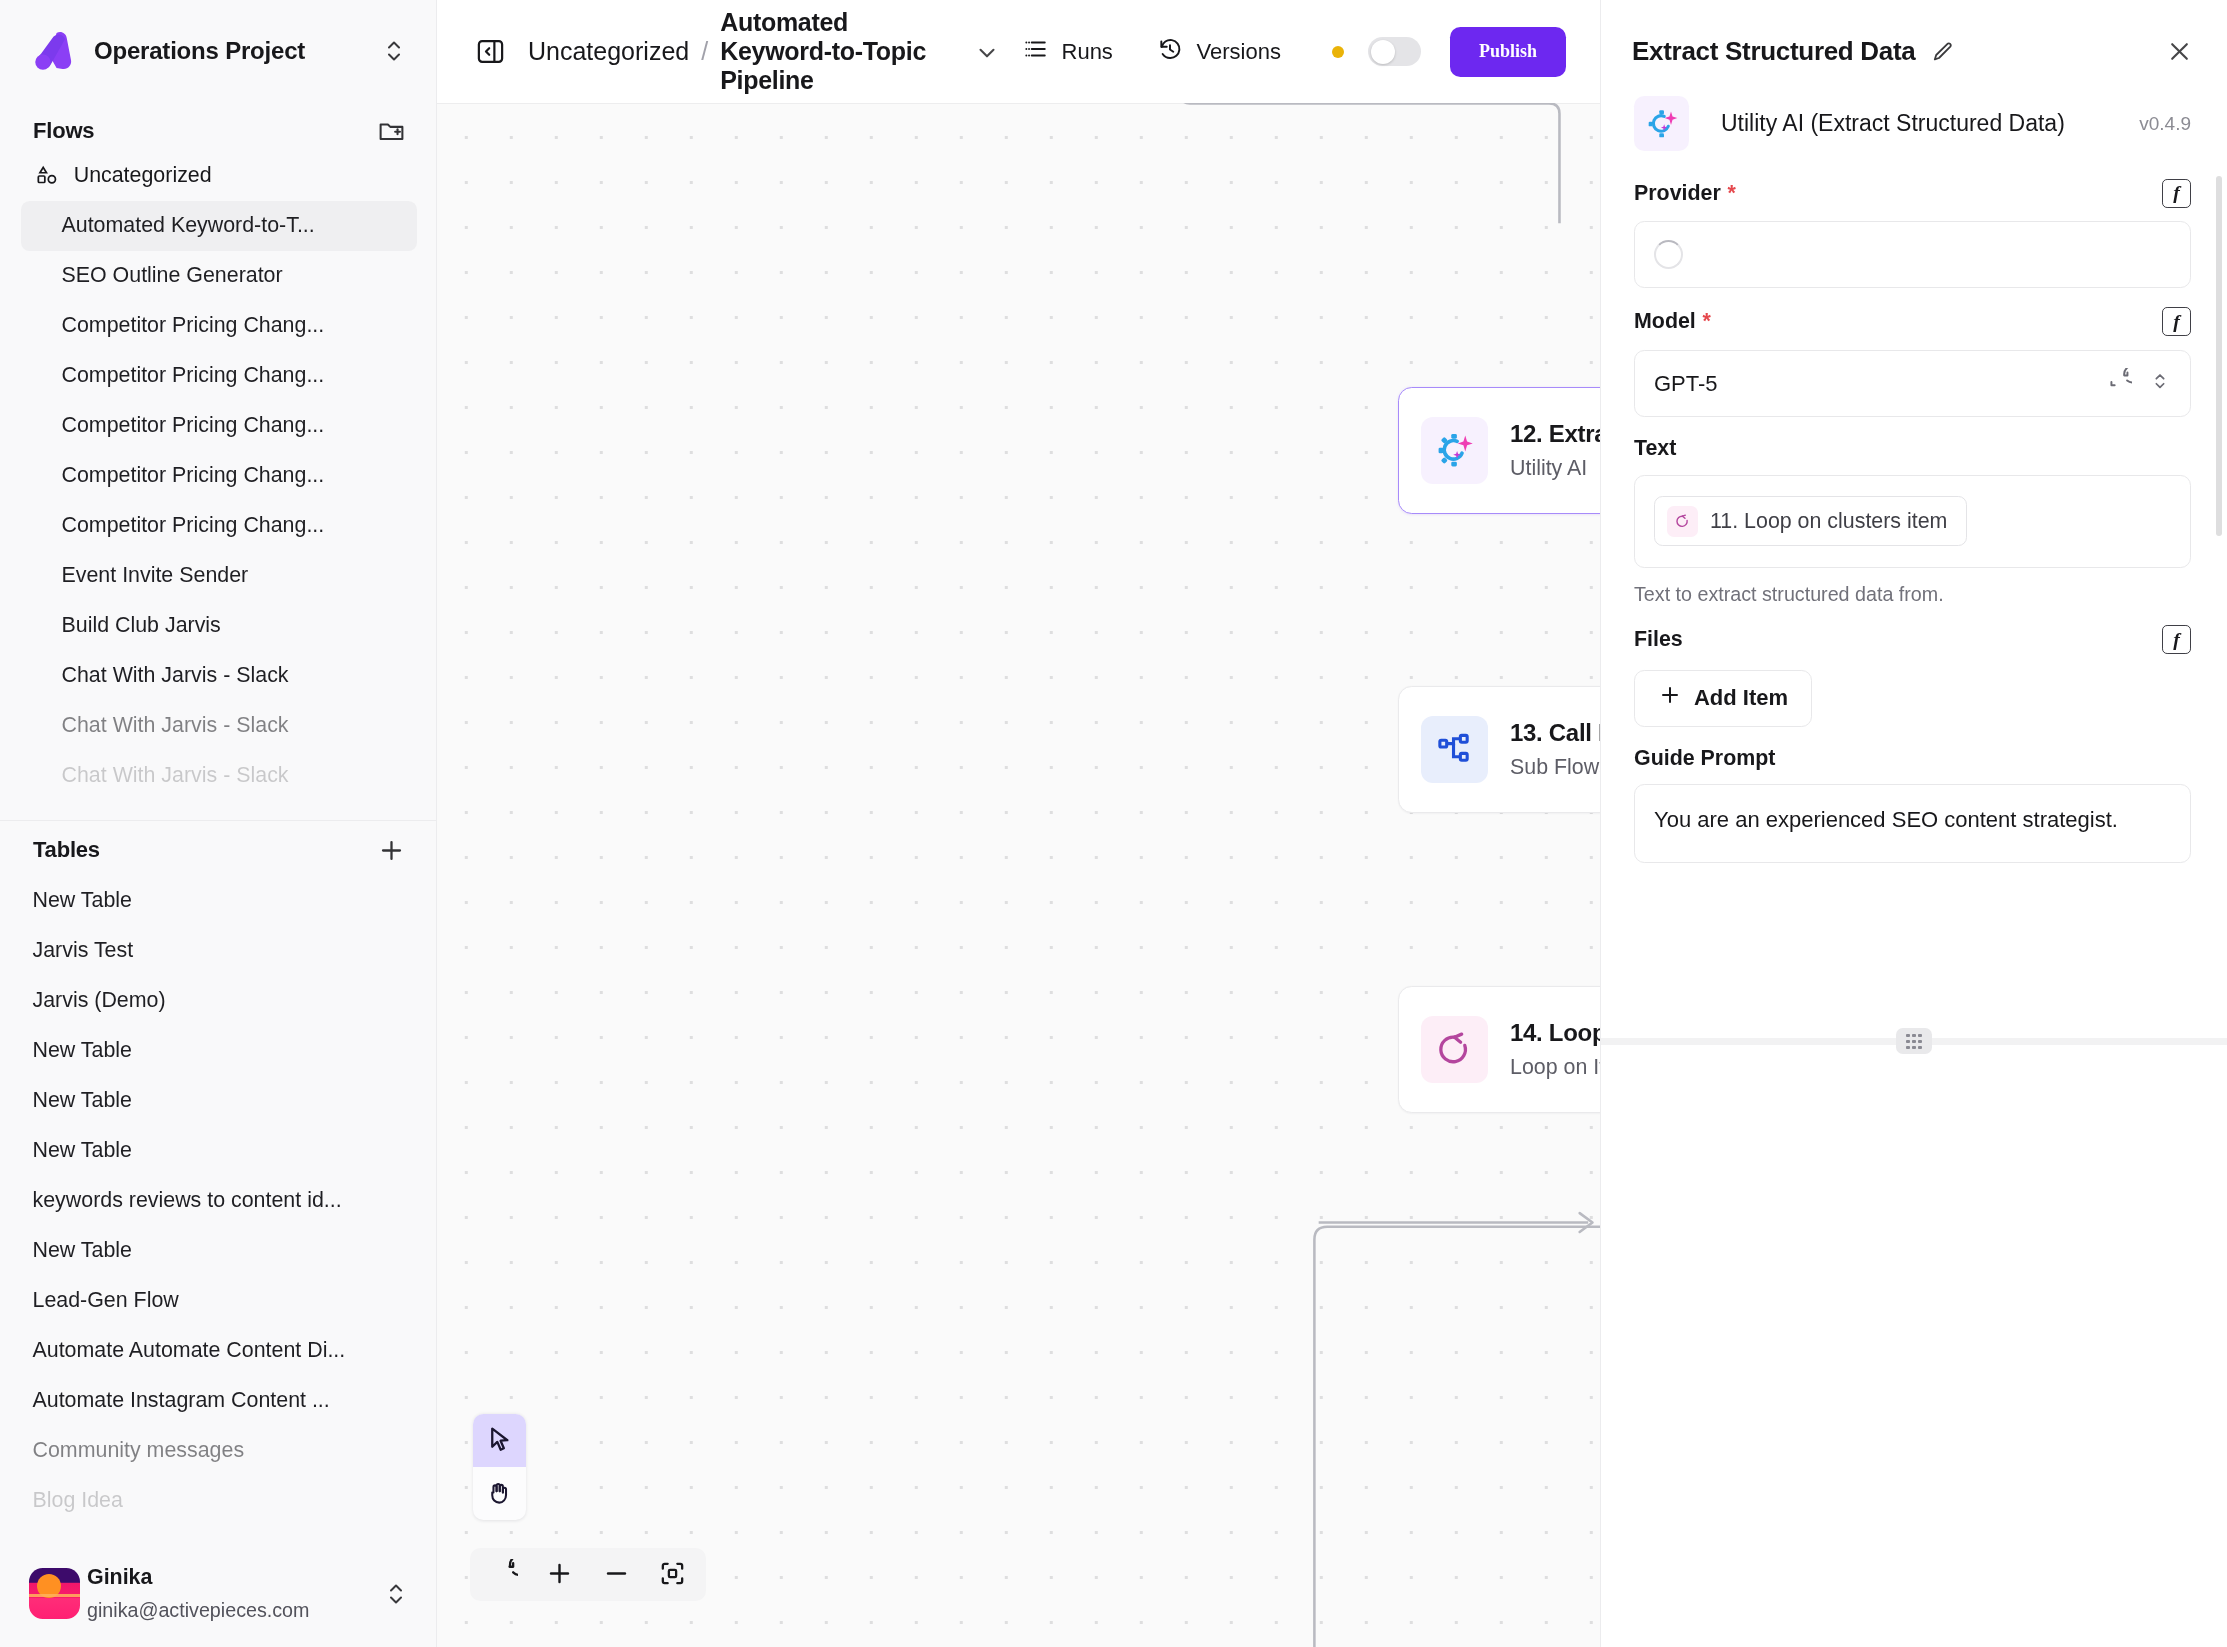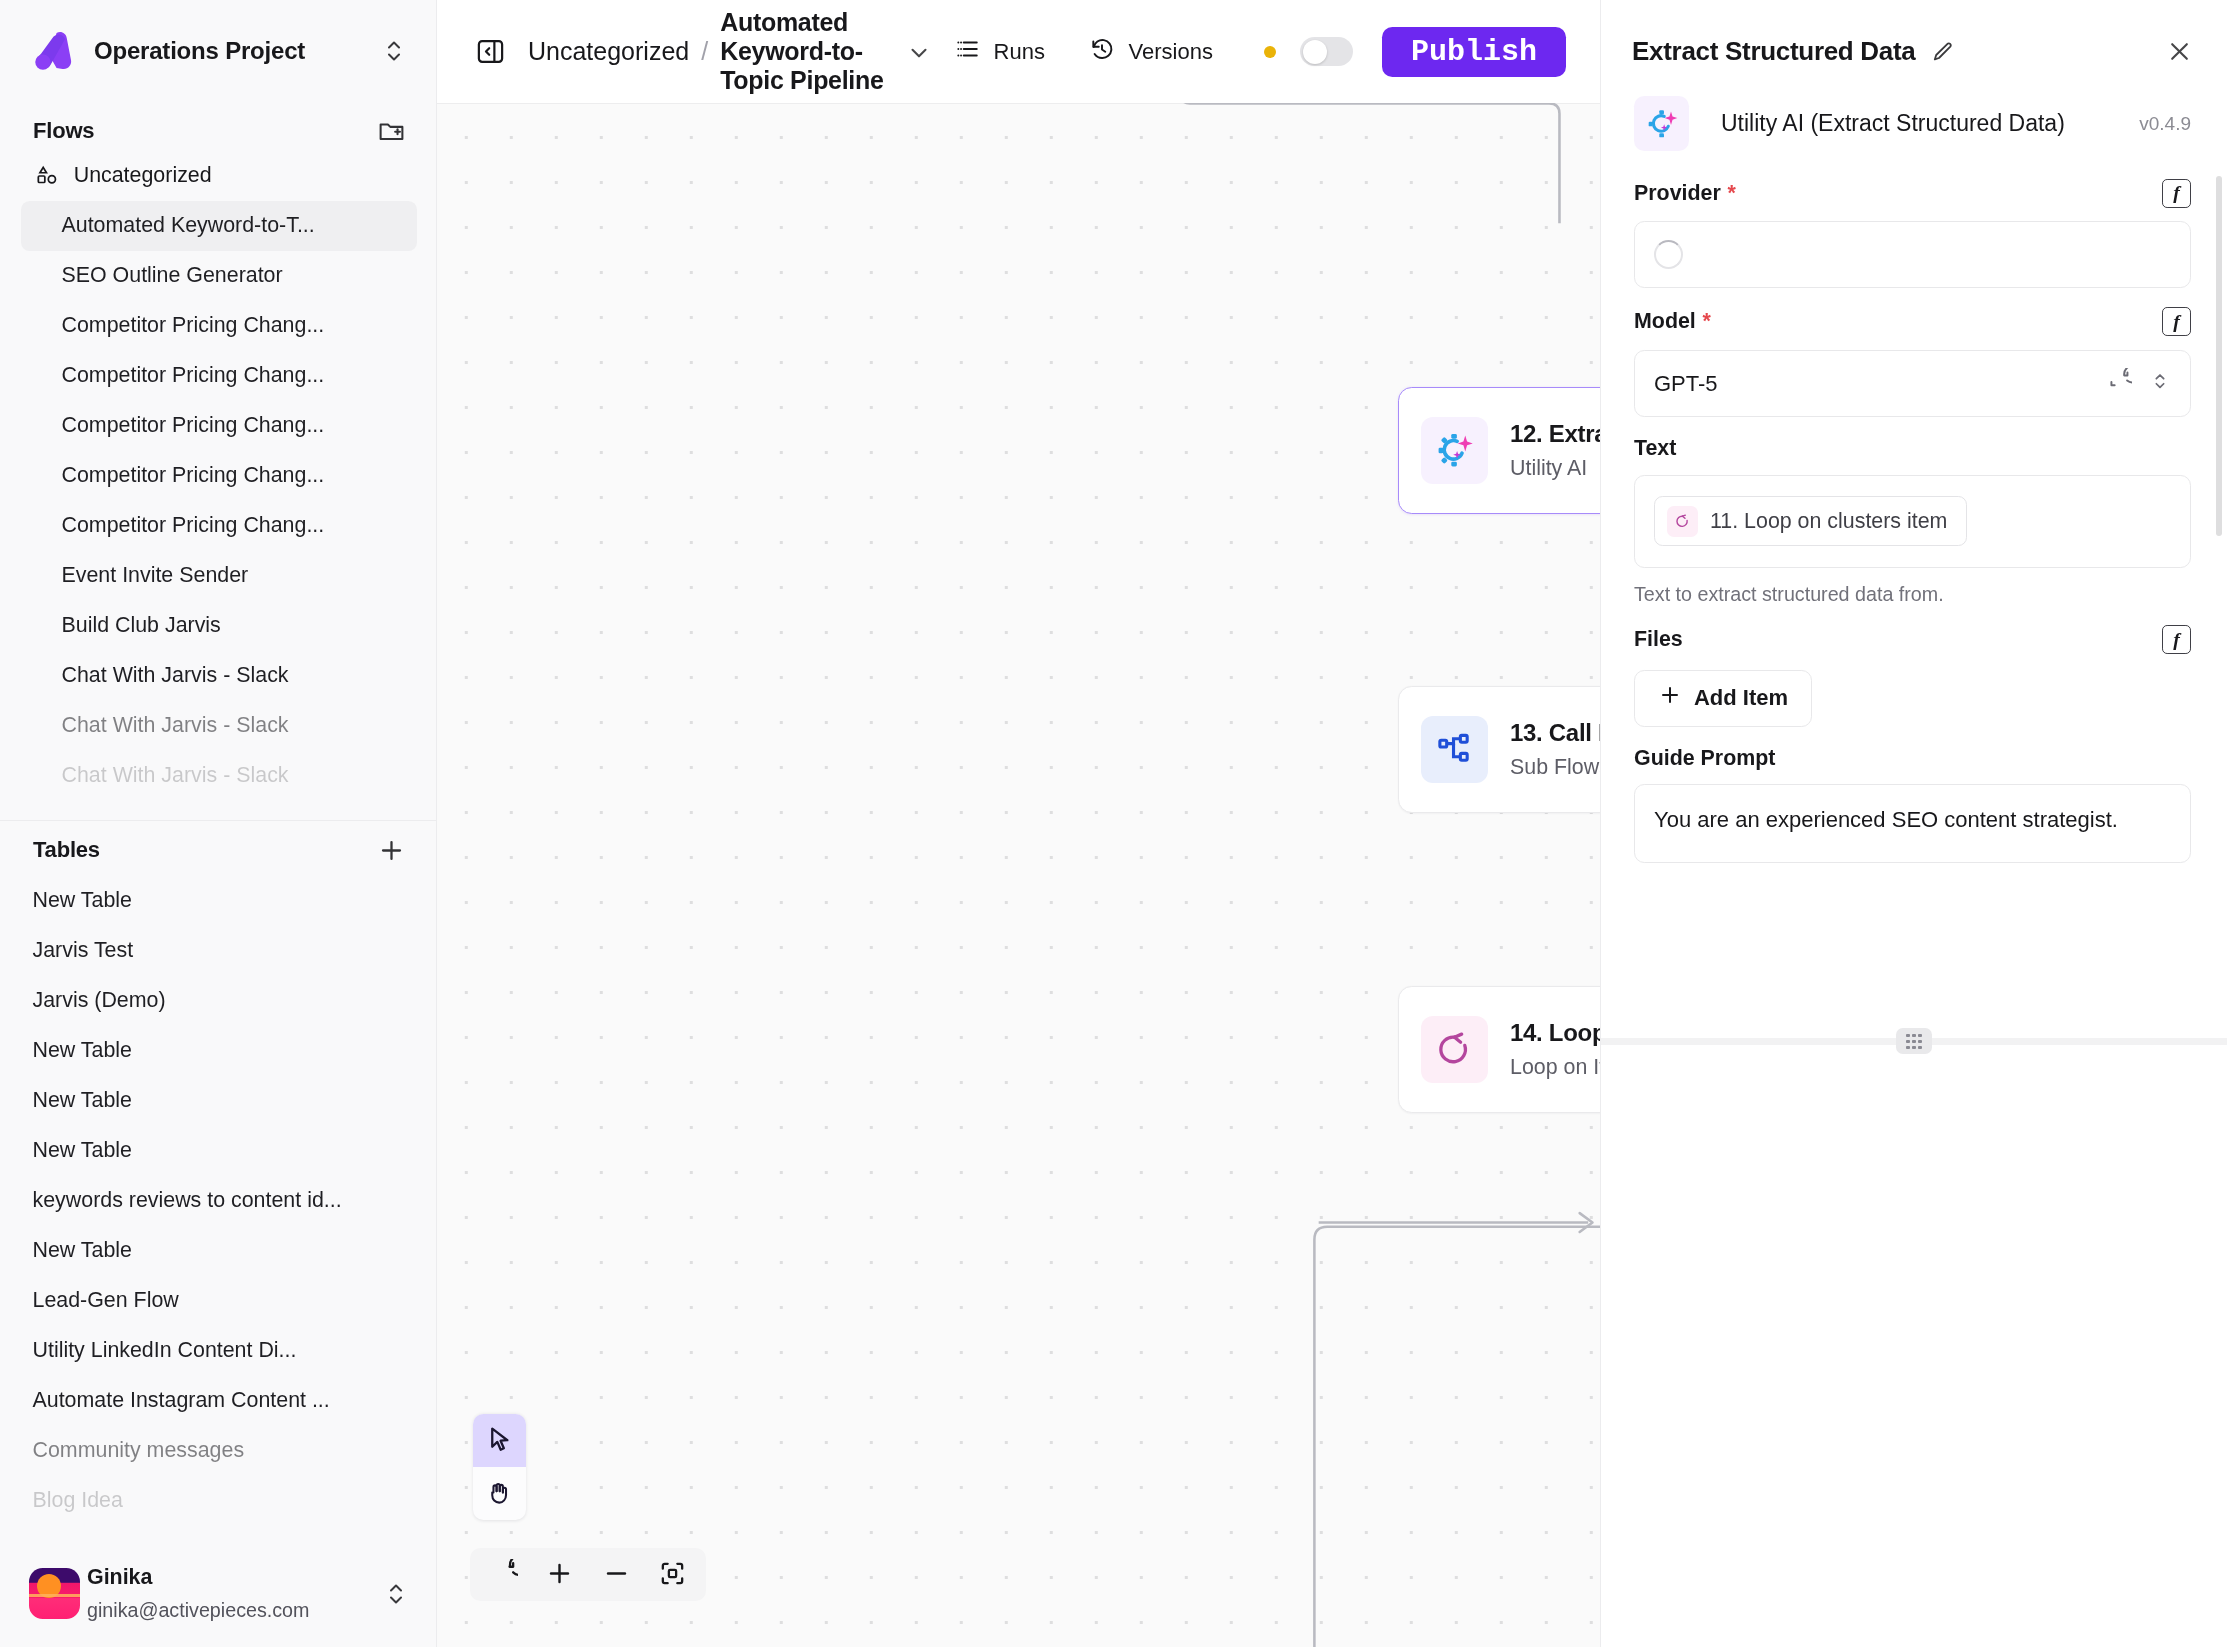--- a/index.html
+++ b/index.html
@@ -100,22 +100,22 @@
   .toggle {
     width: 53px; height: 29px; border-radius: 14.6px; background: #e4e4e7;
     position: relative; cursor: pointer; margin-right: 29px; flex: 0 0 53px;
   }
   .toggle .knob {
     position: absolute; left: 2.6px; top: 2.6px; width: 24px; height: 24px;
     border-radius: 50%; background: #fff; box-shadow: 0 0.9px 2.6px rgba(0,0,0,.18);
   }
   .publish {
     background: #6d28f0; color: #fff; border: 0; border-radius: 10.3px;
-    height: 50px; padding: 0 29px; font-size: 30px; font-weight: 700;
-    font-family: Liberation Mono, monospace; cursor: pointer;
+    height: 50px; padding: 0 29px; font-size: 18px; font-weight: 700;
+    font-family: Liberation Serif, serif; cursor: pointer;
   }
 
   
   .canvas {
     position: absolute; left: 0; right: 0; top: 103px; bottom: 0;
     background-color: #fafafa;
     background-image: radial-gradient(#dededf 1.8px, transparent 1.9px);
     background-size: 45px 45px; background-position: 6.8px 12px;
     overflow: hidden;
   }
@@ -373,21 +373,21 @@
       <div class="table-item">
         <span>keywords reviews to content id...</span>
         </div>
       <div class="table-item">
         <span>New Table</span>
         </div>
       <div class="table-item">
         <span>Lead-Gen Flow</span>
         </div>
       <div class="table-item">
-        <span>Utility LinkedIn Content Di...</span>
+        <span>Automate Automate Content Di...</span>
         </div>
       <div class="table-item">
         <span>Automate Instagram Content ...</span>
         </div>
       <div class="table-item" style="opacity:.55">
         <span>Community messages</span>
         </div>
       <div class="table-item" style="opacity:.22">
         <span>Blog Idea</span>
         </div>

